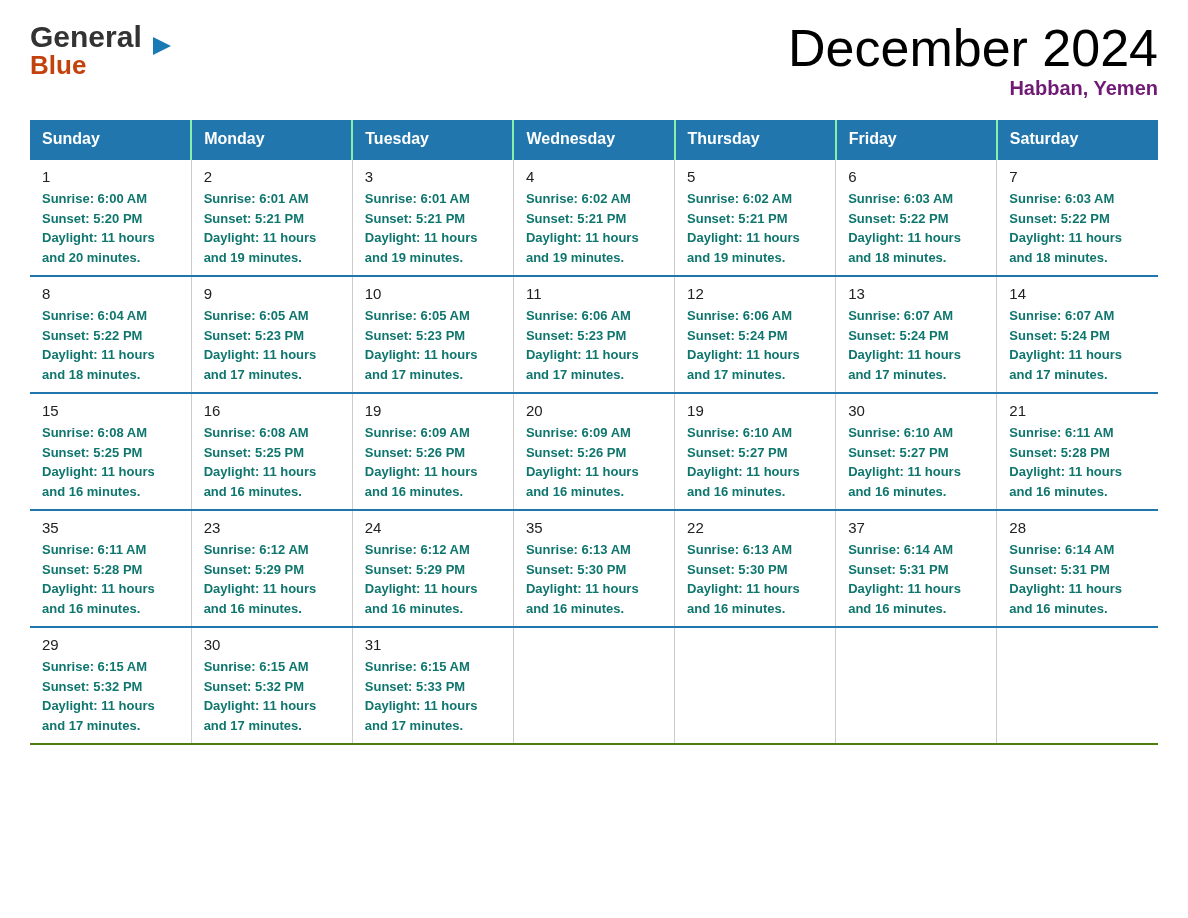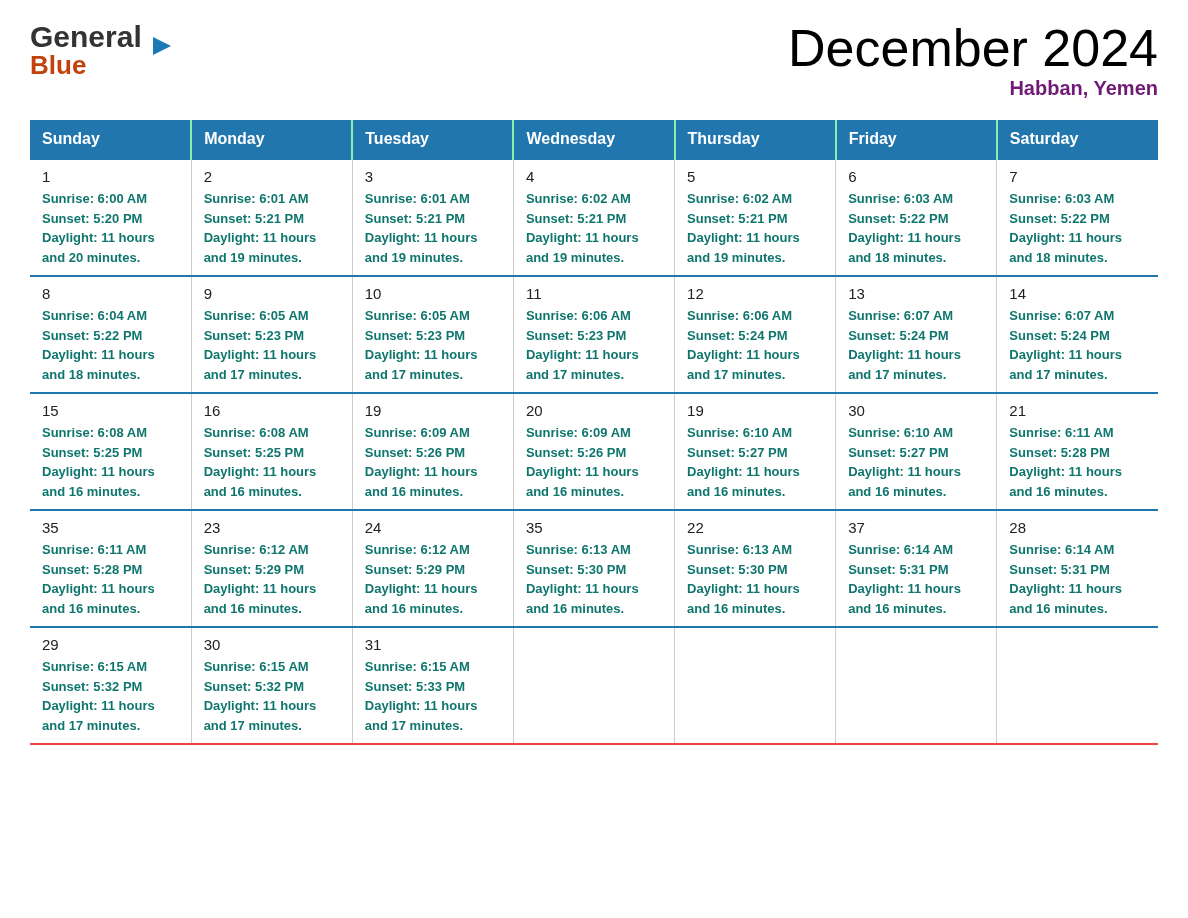--- a/index.html
+++ b/index.html
@@ -75,21 +75,21 @@
       display: block;
       margin-bottom: 4px;
     }
     .day-info {
       font-size: 13px;
       color: #0f766e;
       line-height: 1.5;
       font-weight: bold;
     }
     tbody tr:last-child {
-      border-bottom: 2px solid #ef4444;
+      border-bottom: 2px solid #4d7c0f;
     }
     .empty-cell {
       background: #fff;
     }
   </style>
 </head>
 <body>
 
 <div class="header">
   <div class="logo">

